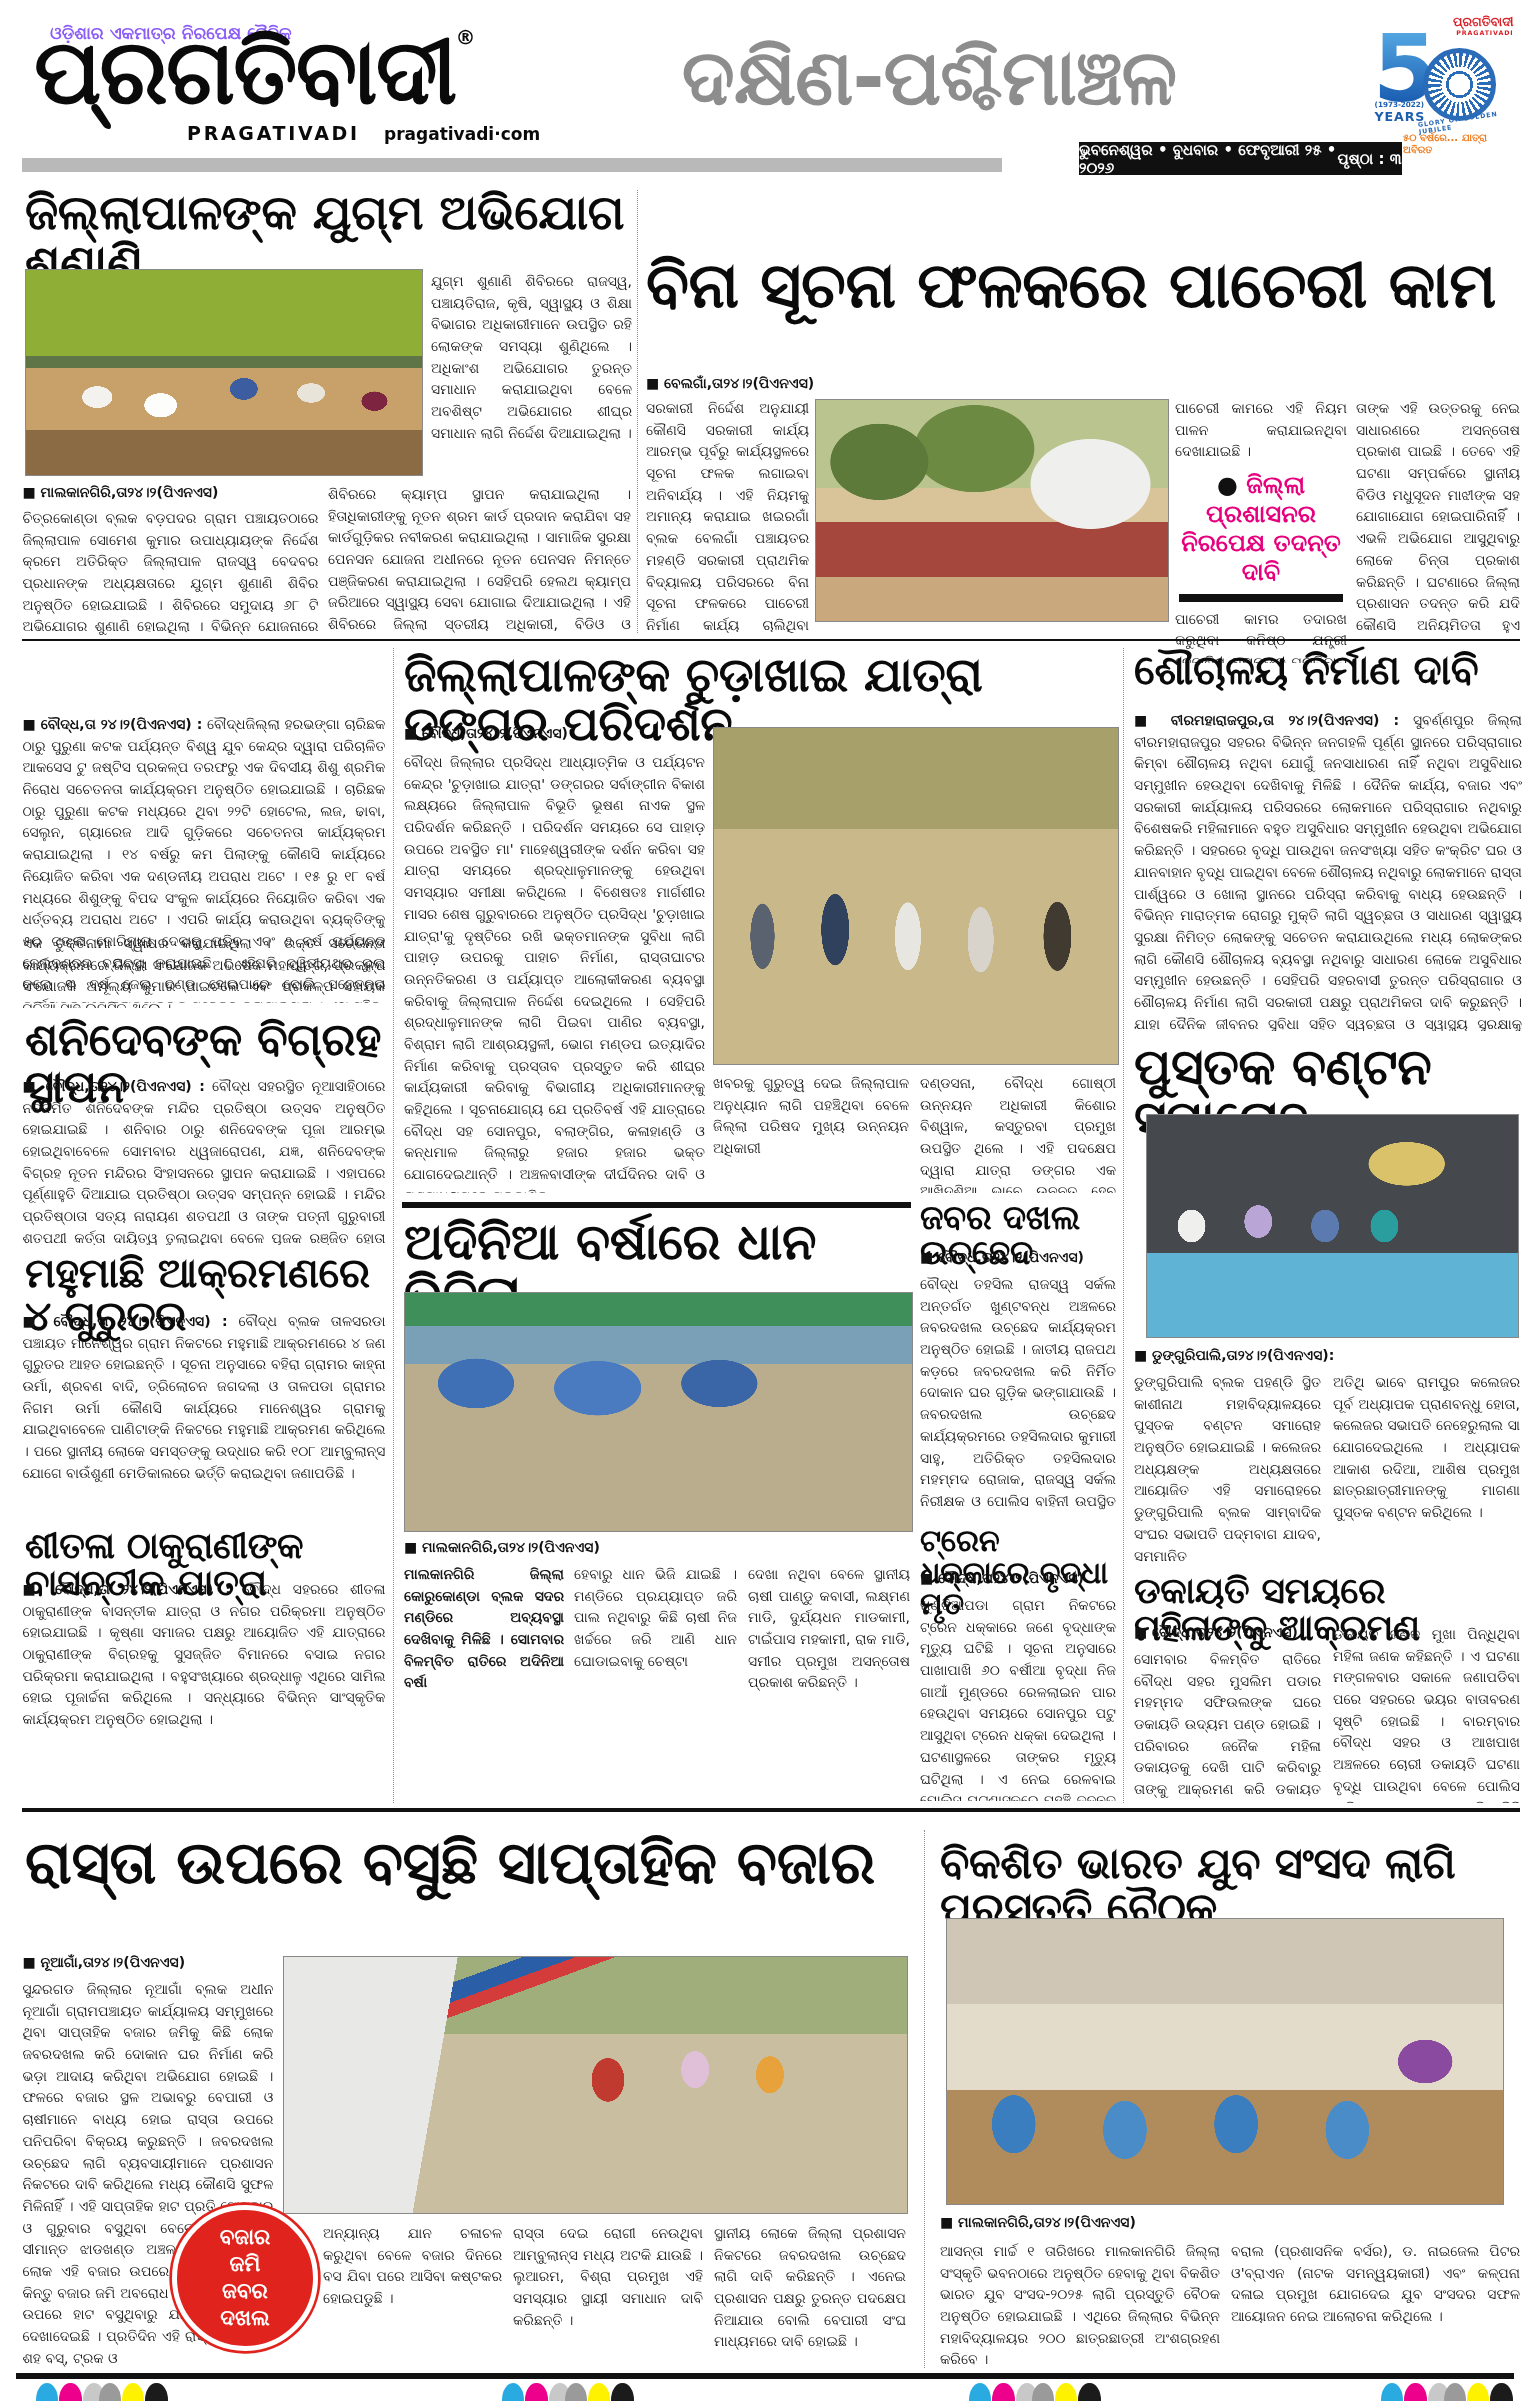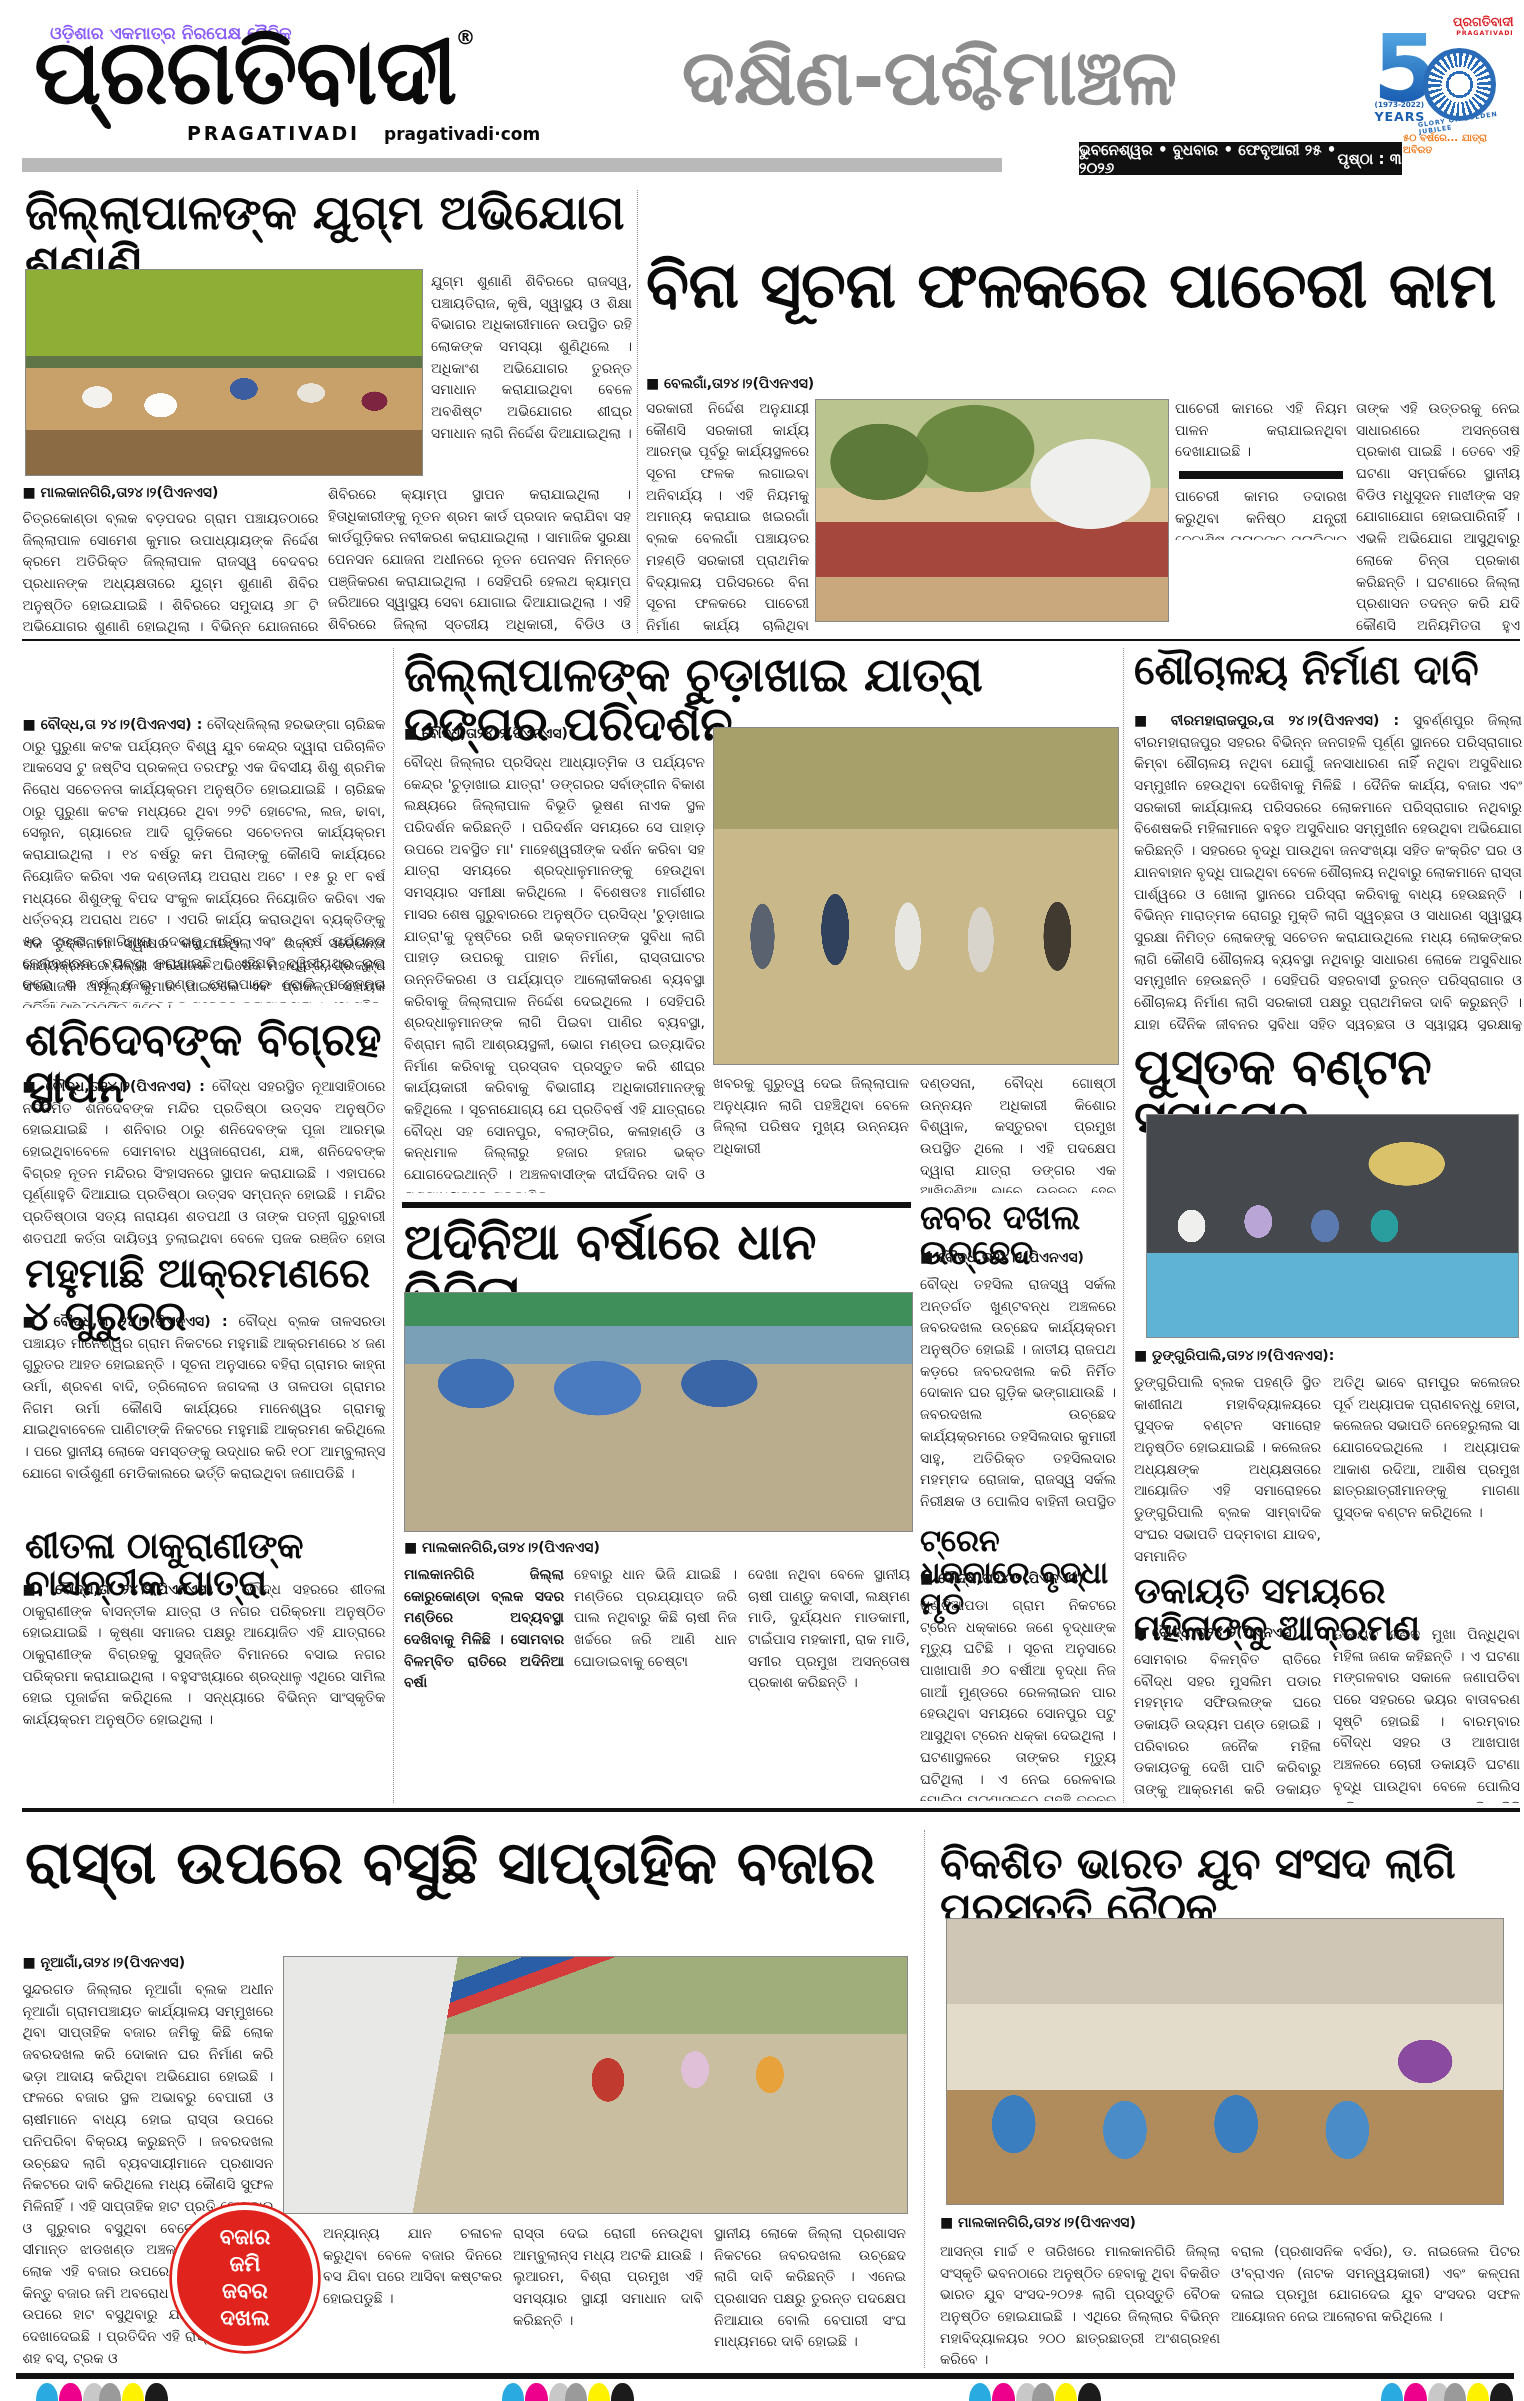--- a/index.html
+++ b/index.html
@@ -136,20 +136,21 @@
   <div class="col" style="left:328px;top:484px;width:303px;height:151px;">ଶିବିରରେ କ୍ୟାମ୍ପ ସ୍ଥାପନ କରାଯାଇଥିଲା । ହିତାଧିକାରୀଙ୍କୁ ନୂତନ ଶ୍ରମ କାର୍ଡ ପ୍ରଦାନ କରାଯିବା ସହ କାର୍ଡଗୁଡ଼ିକର ନବୀକରଣ କରାଯାଇଥିଲା । ସାମାଜିକ ସୁରକ୍ଷା ପେନସନ ଯୋଜନା ଅଧୀନରେ ନୂତନ ପେନସନ ନିମନ୍ତେ ପଞ୍ଜିକରଣ କରାଯାଇଥିଲା । ସେହିପରି ହେଲଥ କ୍ୟାମ୍ପ ଜରିଆରେ ସ୍ୱାସ୍ଥ୍ୟ ସେବା ଯୋଗାଇ ଦିଆଯାଇଥିଲା । ଏହି ଶିବିରରେ ଜିଲ୍ଲା ସ୍ତରୀୟ ଅଧିକାରୀ, ବିଡିଓ ଓ ତହସିଲଦାରମାନେ ଉପସ୍ଥିତ ଥିଲେ ।</div>
 
   <div class="vdot" style="left:637px;top:190px;height:443px;"></div>
 
   <div class="hl" style="left:646px;top:253px;width:875px;font-size:63px;">ବିନା ସୂଚନା ଫଳକରେ ପାଚେରୀ କାମ</div>
   <div class="by" style="left:646px;top:375px;">■ ବେଲଗାଁ,ତା୨୪।୨(ପିଏନଏସ)</div>
   <div class="col" style="left:646px;top:398px;width:163px;height:235px;">ସରକାରୀ ନିର୍ଦ୍ଦେଶ ଅନୁଯାୟୀ କୌଣସି ସରକାରୀ କାର୍ଯ୍ୟ ଆରମ୍ଭ ପୂର୍ବରୁ କାର୍ଯ୍ୟସ୍ଥଳରେ ସୂଚନା ଫଳକ ଲଗାଇବା ଅନିବାର୍ଯ୍ୟ । ଏହି ନିୟମକୁ ଅମାନ୍ୟ କରାଯାଇ ଖଇରଗାଁ ବ୍ଲକ ବେଲଗାଁ ପଞ୍ଚାୟତର ମହଣ୍ଡି ସରକାରୀ ପ୍ରାଥମିକ ବିଦ୍ୟାଳୟ ପରିସରରେ ବିନା ସୂଚନା ଫଳକରେ ପାଚେରୀ ନିର୍ମାଣ କାର୍ଯ୍ୟ ଚାଲିଥିବା ଦେଖିବାକୁ ମିଳିଛି ।</div>
   <div class="photo ph-wall" style="left:815px;top:399px;width:352px;height:221px;"></div>
   <div class="abs" style="left:1175px;top:398px;width:172px;">
     <div class="col" style="position:static;width:172px;height:66px;">ପାଚେରୀ କାମରେ ଏହି ନିୟମ ପାଳନ କରାଯାଇନଥିବା ଦେଖାଯାଇଛି ।</div>
+    <div class="pq" style="margin-top:7.2px;"><span class="pq-bullet">●</span> <span>ଜିଲ୍ଲା ପ୍ରଶାସନର ନିରପେକ୍ଷ ତଦନ୍ତ ଦାବି</span></div>
     <div class="pq-bar"></div>
     <div class="col" style="position:static;width:172px;height:54px;">ପାଚେରୀ କାମର ତଦାରଖ କରୁଥିବା କନିଷ୍ଠ ଯନ୍ତ୍ରୀ ଦେବାଶିଷ ନାୟକଙ୍କୁ ପଚାରିବାରୁ ସେ ଏକ ଲକ୍ଷ ଟଙ୍କାର କାର୍ଯ୍ୟରେ ସୂଚନା ଫଳକ ଲଗେଇଲେ ଆମକୁ କଣ ଲାଭ ମିଳିବ ବୋଲି କହିଛନ୍ତି ।</div>
   </div>
   <div class="col" style="left:1356px;top:398px;width:164px;height:235px;">ତାଙ୍କ ଏହି ଉତ୍ତରକୁ ନେଇ ସାଧାରଣରେ ଅସନ୍ତୋଷ ପ୍ରକାଶ ପାଇଛି । ତେବେ ଏହି ଘଟଣା ସମ୍ପର୍କରେ ସ୍ଥାନୀୟ ବିଡିଓ ମଧୁସୂଦନ ମାଝୀଙ୍କ ସହ ଯୋଗାଯୋଗ ହୋଇପାରିନାହିଁ । ଏଭଳି ଅଭିଯୋଗ ଆସୁଥିବାରୁ ଲୋକେ ଚିନ୍ତା ପ୍ରକାଶ କରିଛନ୍ତି । ଘଟଣାରେ ଜିଲ୍ଲା ପ୍ରଶାସନ ତଦନ୍ତ କରି ଯଦି କୌଣସି ଅନିୟମିତତା ହୁଏ ତେବେ ସମ୍ପୃକ୍ତ ଅଧିକାରୀଙ୍କ ବିରୋଧରେ ଦୃଢ଼ କାର୍ଯ୍ୟାନୁଷ୍ଠାନ ନେବାକୁ ସାଧାରଣ ଲୋକେ ଦାବି କରିଛନ୍ତି ।</div>
 
   <div class="hrule" style="left:22.4px;top:639px;width:1498px;height:1.8px;"></div>
 
   <div class="vdot" style="left:393px;top:648px;height:1155px;"></div>
   <div class="vdot" style="left:1123px;top:648px;height:1155px;"></div>
 

